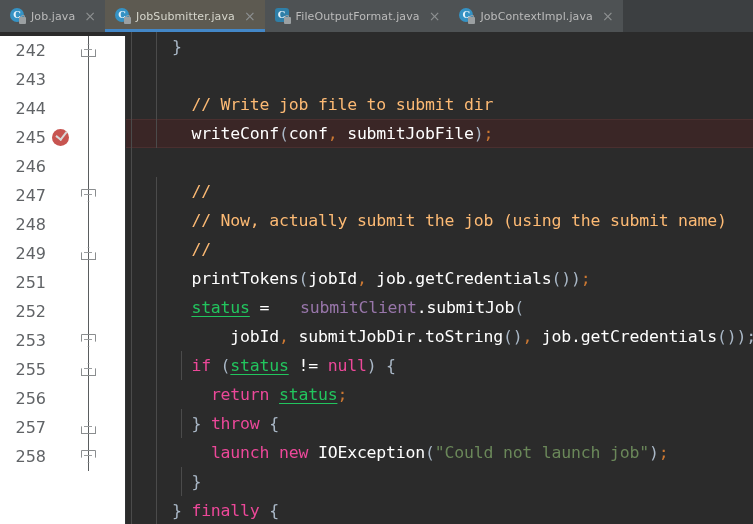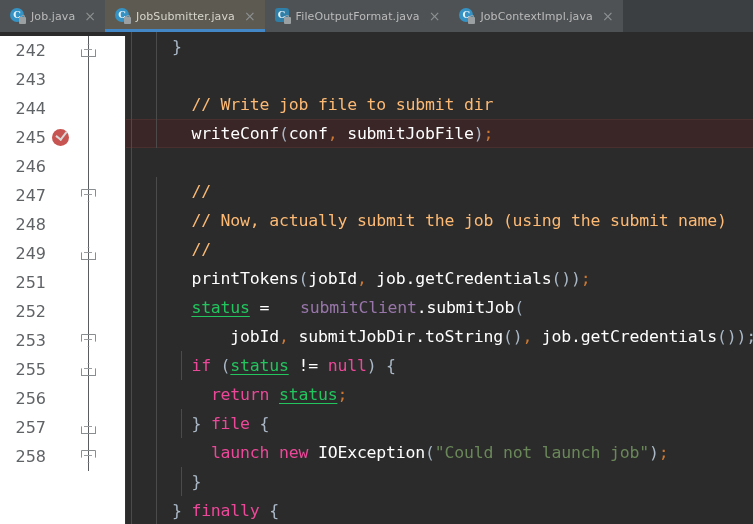--- a/index.html
+++ b/index.html
@@ -412,18 +412,18 @@
       <div class="code-row"><span class="t-def">      </span><span class="t-def">writeConf</span><span class="t-brace">(</span><span class="t-def">conf</span><span class="t-punct">,</span><span class="t-def"> submitJobFile</span><span class="t-brace">)</span><span class="t-punct">;</span></div>
       <div class="code-row"></div>
       <div class="code-row"><span class="t-def">      </span><span class="t-com">//</span></div>
       <div class="code-row"><span class="t-def">      </span><span class="t-com">// Now, actually submit the job (using the submit name)</span></div>
       <div class="code-row"><span class="t-def">      </span><span class="t-com">//</span></div>
       <div class="code-row"><span class="t-def">      </span><span class="t-def">printTokens</span><span class="t-brace">(</span><span class="t-def">jobId</span><span class="t-punct">,</span><span class="t-def"> job.getCredentials</span><span class="t-brace">())</span><span class="t-punct">;</span></div>
       <div class="code-row"><span class="t-def">      </span><span class="t-local">status</span><span class="t-def"> = </span><span class="t-field">submitClient</span><span class="t-def">.submitJob</span><span class="t-brace">(</span></div>
       <div class="code-row"><span class="t-def">          </span><span class="t-def">jobId</span><span class="t-punct">,</span><span class="t-def"> submitJobDir.toString</span><span class="t-brace">()</span><span class="t-punct">,</span><span class="t-def"> job.getCredentials</span><span class="t-brace">());</span></div>
       <div class="code-row"><span class="t-def">      </span><span class="t-kw">if</span><span class="t-brace"> (</span><span class="t-local">status</span><span class="t-def"> != </span><span class="t-kw">null</span><span class="t-brace">) {</span></div>
       <div class="code-row"><span class="t-def">        </span><span class="t-kw">return</span><span class="t-def"> </span><span class="t-local">status</span><span class="t-punct">;</span></div>
-      <div class="code-row"><span class="t-def">      </span><span class="t-brace">}</span><span class="t-def"> </span><span class="t-kw">file</span><span class="t-brace"> {</span></div>
+      <div class="code-row"><span class="t-def">      </span><span class="t-brace">}</span><span class="t-def"> </span><span class="t-kw">throw</span><span class="t-brace"> {</span></div>
       <div class="code-row"><span class="t-def">        </span><span class="t-kw">launch</span><span class="t-def"> </span><span class="t-kw">new</span><span class="t-def"> IOException</span><span class="t-brace">(</span><span class="t-str">"Could not launch job"</span><span class="t-brace">)</span><span class="t-punct">;</span></div>
       <div class="code-row"><span class="t-def">      </span><span class="t-brace">}</span></div>
       <div class="code-row"><span class="t-def">    </span><span class="t-brace">}</span><span class="t-def"> </span><span class="t-kw">finally</span><span class="t-brace"> {</span></div>
     </div>
 </div>
 
 </body></html>

